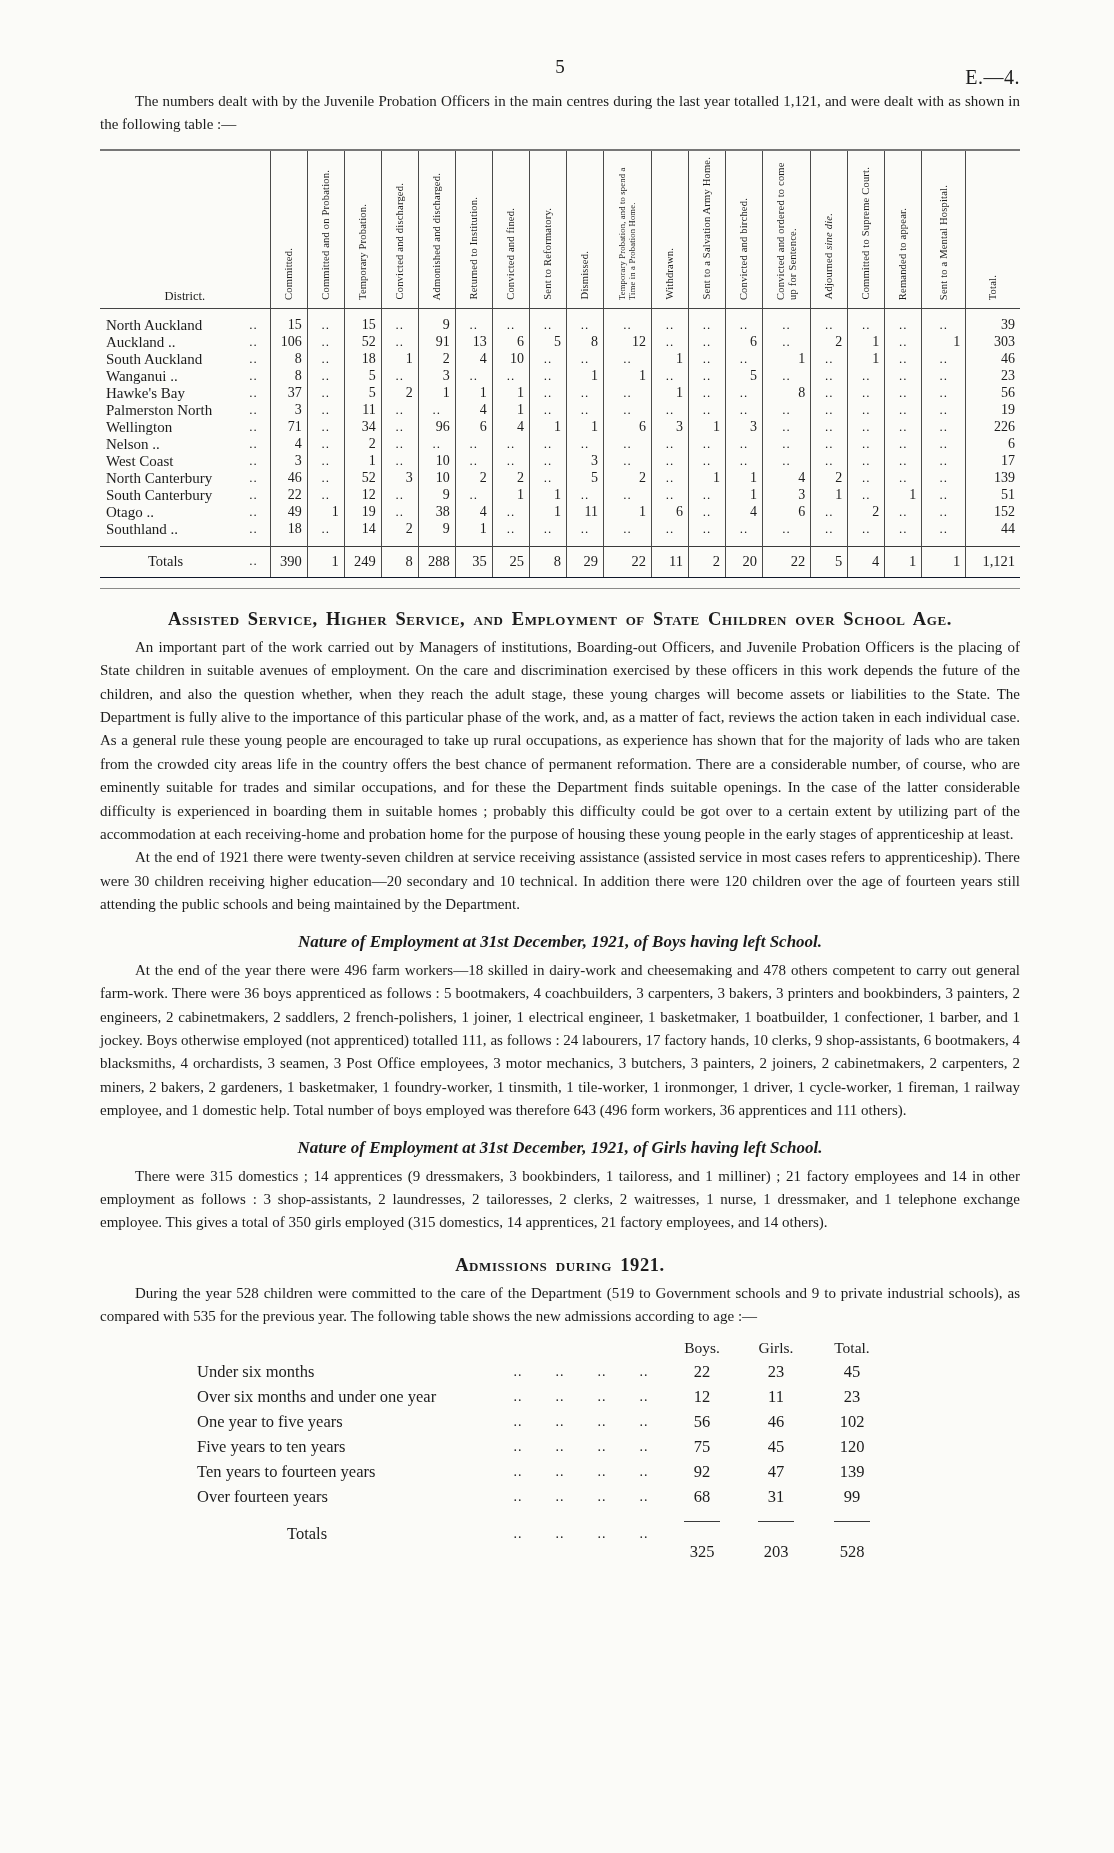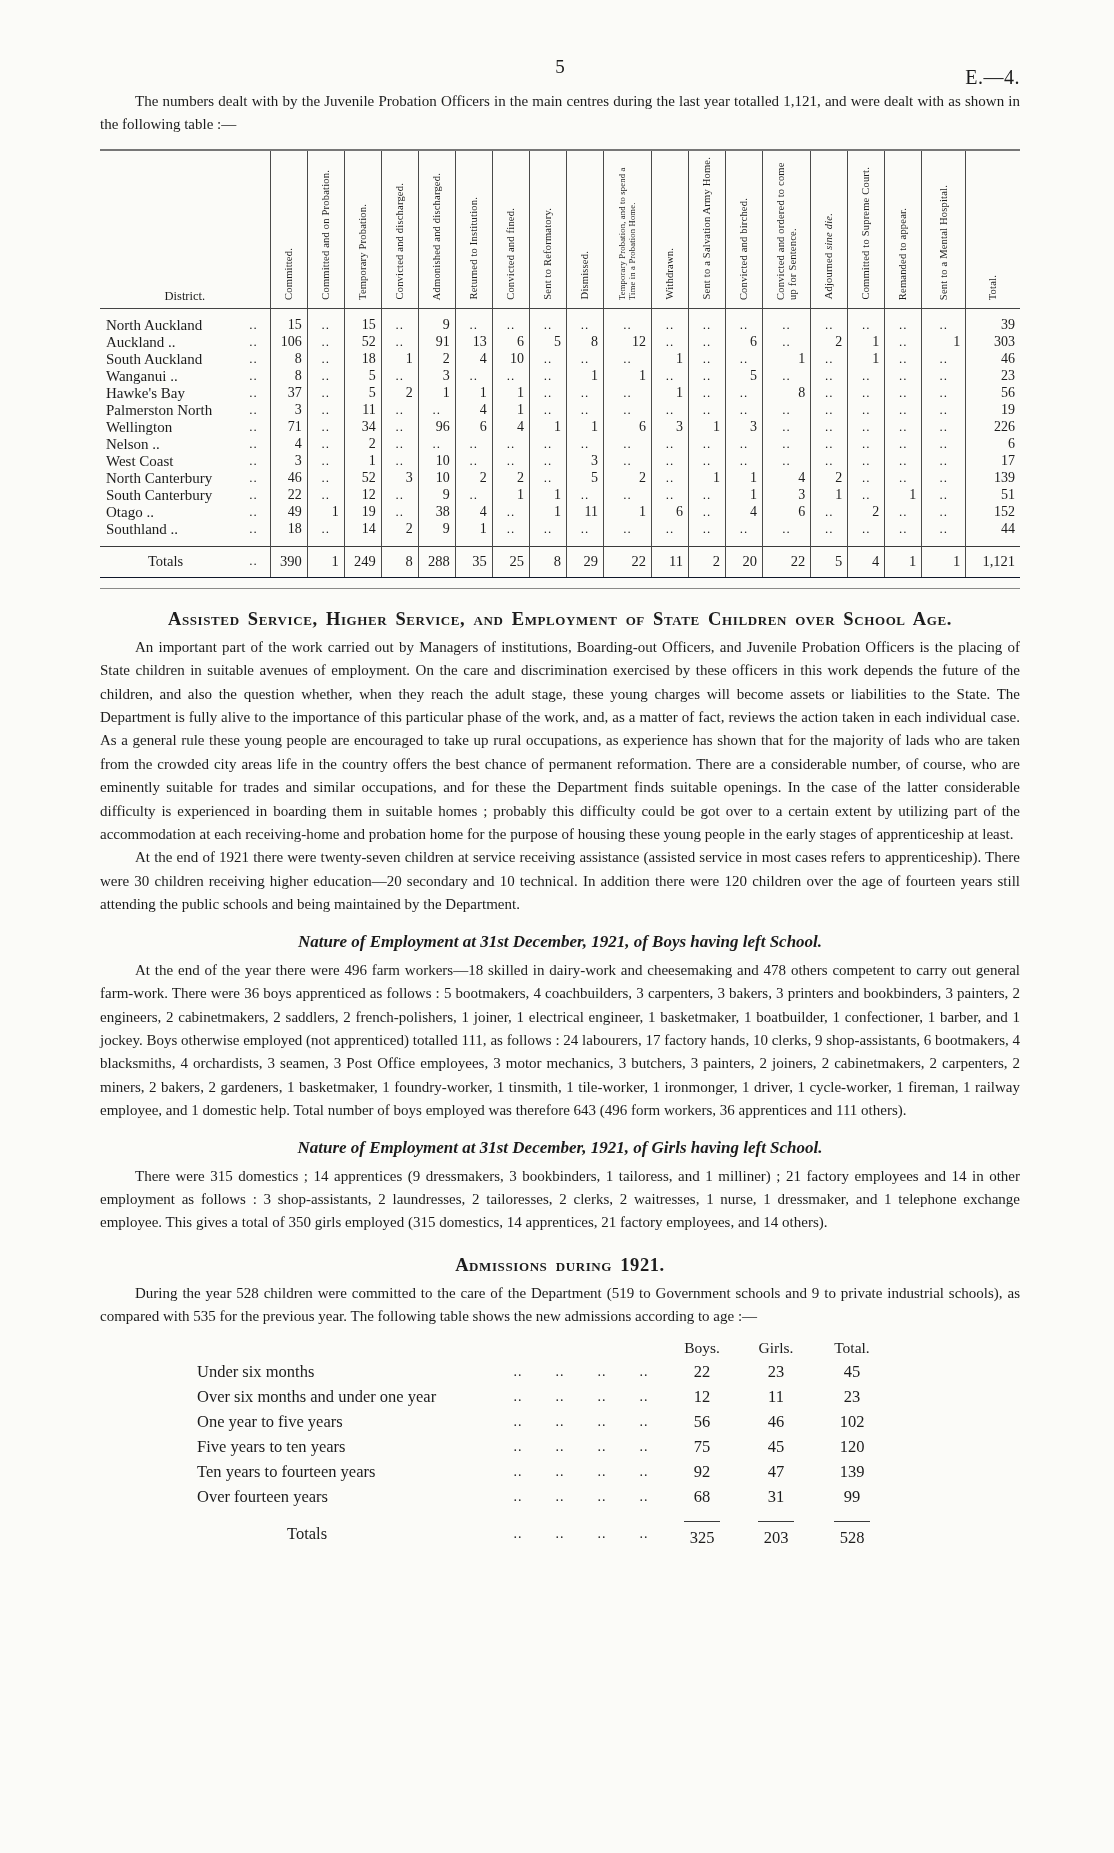--- a/index.html
+++ b/index.html
@@ -68,21 +68,21 @@
   }
   
   .adm{margin:8px 0 0 68px;font-size:16.5px;}
   .adm-row{display:grid;grid-template-columns:300px 42px 42px 42px 42px 74px 74px 78px;line-height:25px;margin-left:29px;}
   .adm-row .lead{text-align:center;letter-spacing:1px;font-size:14px;}
   .adm-row .val{text-align:center;}
   .adm-head{line-height:22px;font-size:15.5px;}
   .adm-head .val{text-align:center;}
   .adm-totals{margin-top:12px;}
   .adm-totals .label{padding-left:90px;}
-  .adm-totals .val span{display:inline-block;border-top:1px solid #3a3a3a;padding-top:3px;min-width:36px;}
+  .adm-totals .val span{display:inline-block;border-top:1px solid #3a3a3a;padding-top:17px;min-width:36px;}
 </style>
 </head>
 <body>
 
 <div class="page">
 
   <div class="pagehead">
     <span class="pageno">5</span>
     <span class="repcode">E.—4.</span>
   </div>

